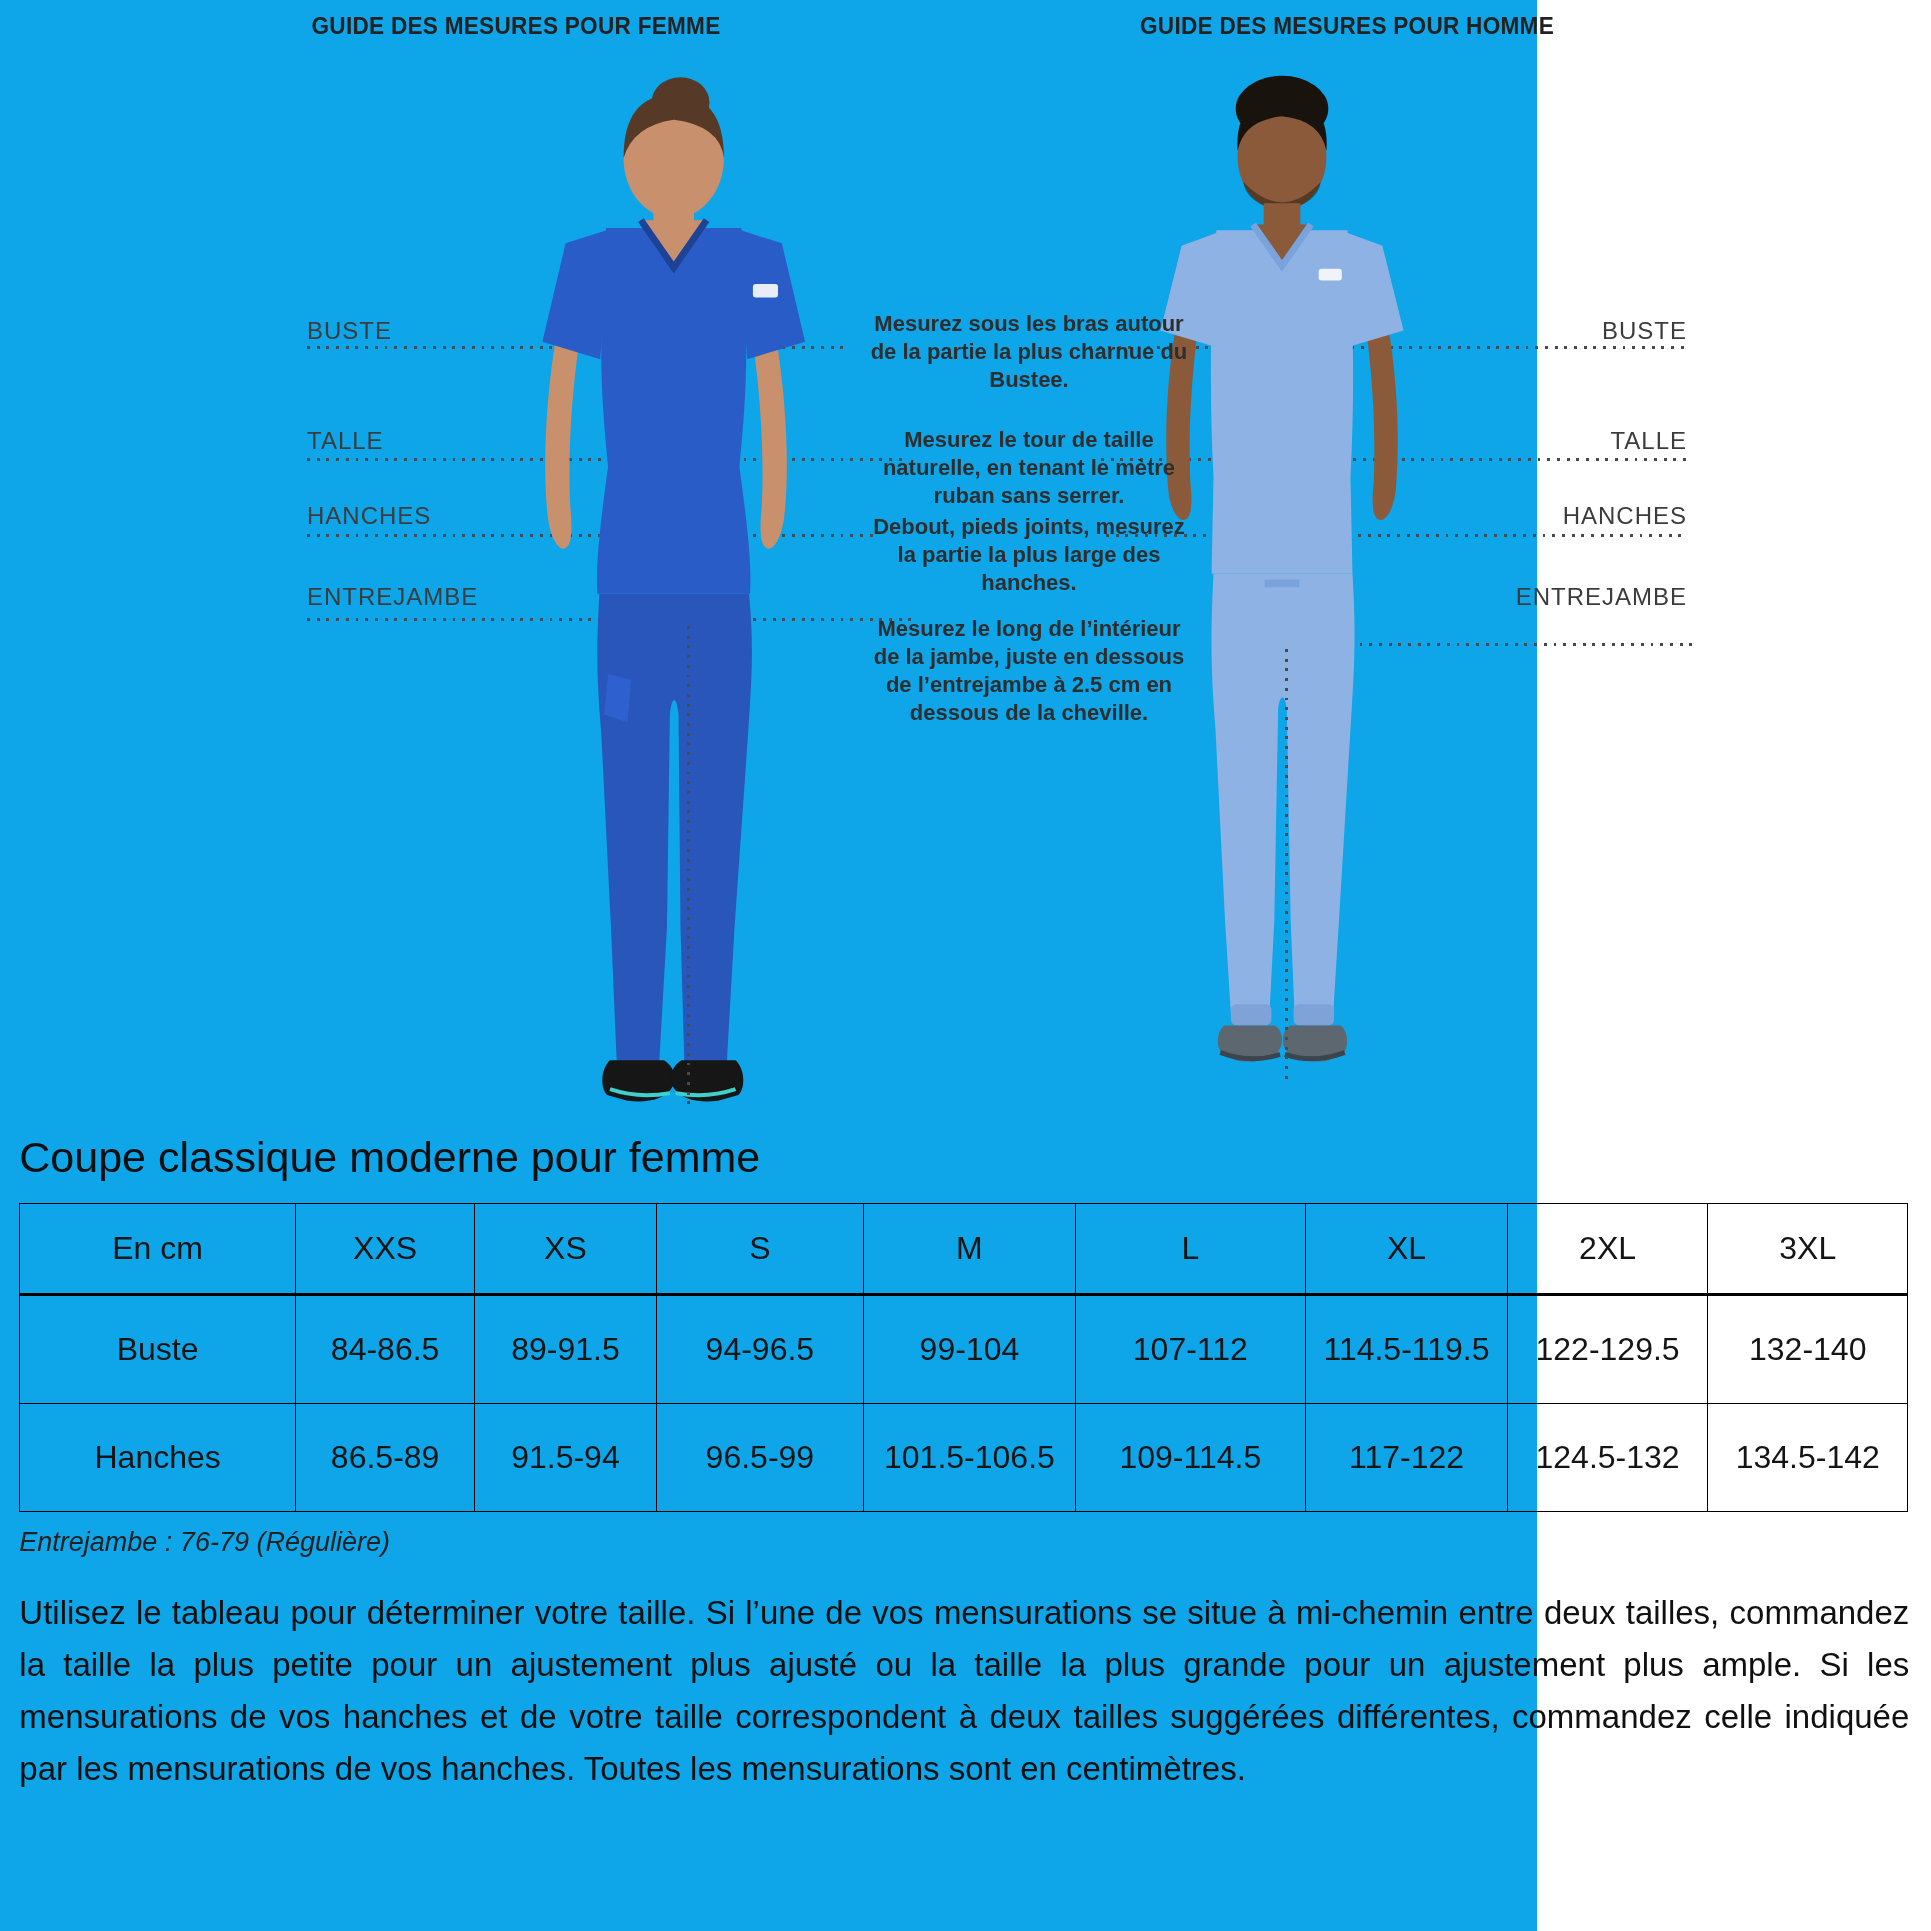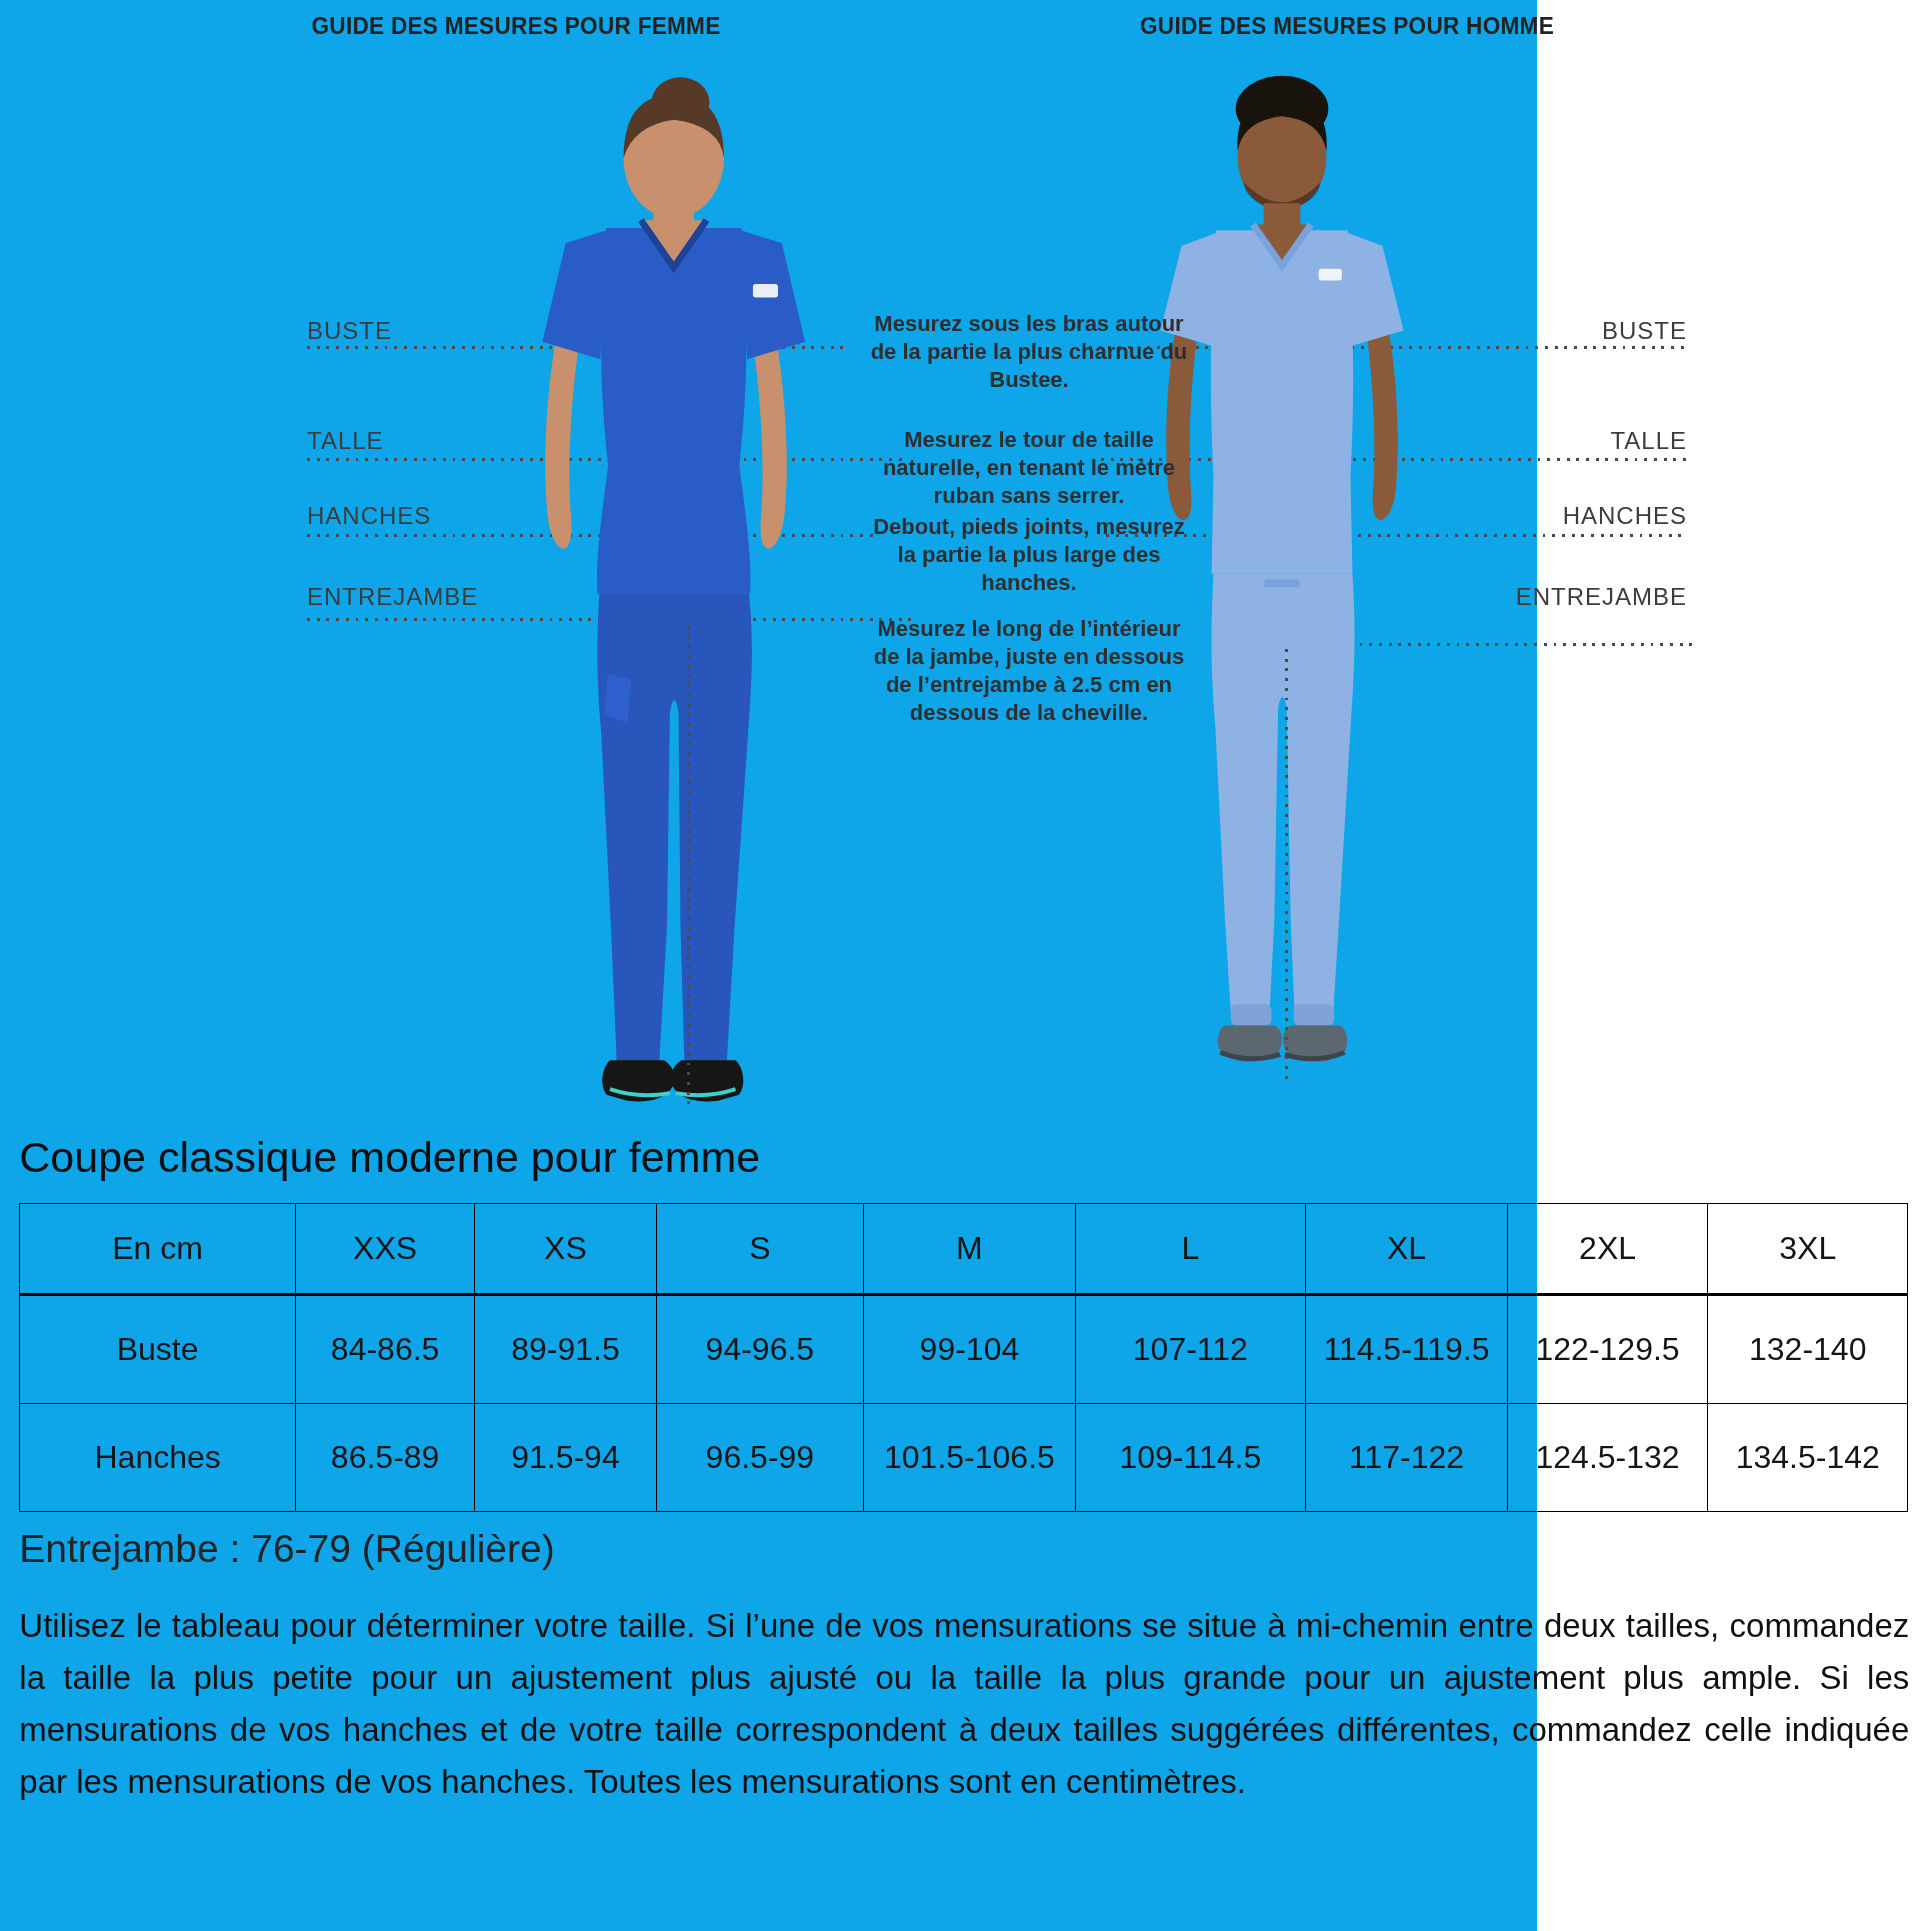--- a/index.html
+++ b/index.html
@@ -33,21 +33,21 @@
 
   table.size-table{border-collapse:collapse;table-layout:fixed;width:1889px;margin:20px 0 0 19.3px;
     border:1.9px solid #000;}
   table.size-table th,table.size-table td{border:1.9px solid #000;text-align:center;vertical-align:middle;
     font-weight:400;font-size:32px;color:#151515;padding:0;}
   table.size-table thead th{height:89px;border-bottom:3.9px solid #000;}
   table.size-table tbody td,table.size-table tbody th{height:107px;}
   col.c0{width:14.6%}col.c1{width:9.5%}col.c2{width:9.6%}col.c3{width:11.0%}col.c4{width:11.2%}
   col.c5{width:12.2%}col.c6{width:10.7%}col.c7{width:10.6%}col.c8{width:10.6%}
 
-  .inseam-note{margin:15.4px 0 0 19.3px;font-size:39px;font-weight:300;color:#222;}
+  .inseam-note{margin:15.4px 0 0 19.3px;font-size:27px;font-style:italic;font-weight:300;color:#222;}
   .sizing-help{margin:29px 19.3px 0 19.3px;width:1890px;font-size:33px;line-height:52px;font-weight:300;
     color:#101010;text-align:justify;}
 </style>
 </head>
 <body>
 
 <div class="page">
 
   <section class="guide">
 

